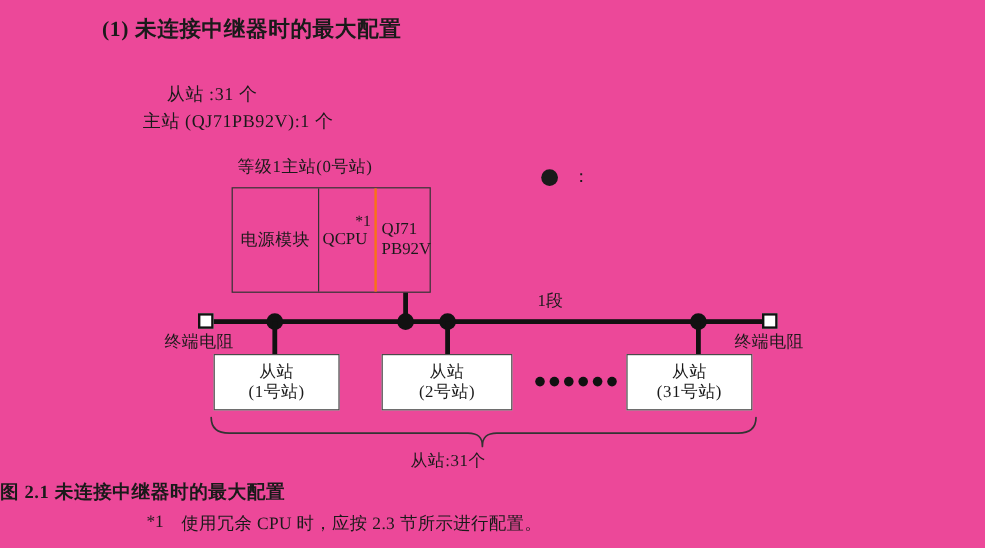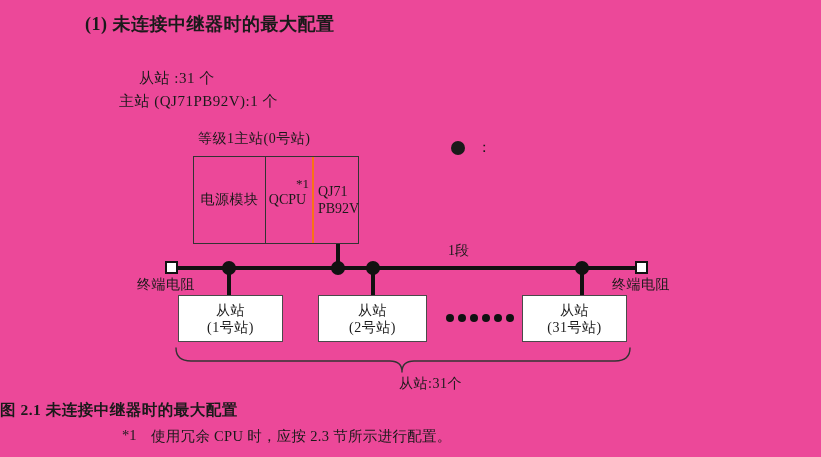--- a/index.html
+++ b/index.html
@@ -56,21 +56,21 @@
     font-size:14px;line-height:17px;letter-spacing:.5px;background:#fff;text-align:center;
   }
   .slave-1{left:178px;width:105px;}
   .slave-2{left:318px;width:109px;}
   .slave-31{left:522px;width:105px;}
 
   .ellipsis{left:446px;top:314px;display:flex;gap:4px;}
   .ellipsis span{width:8px;height:8px;border-radius:50%;background:#111;}
 
   .brace-svg{left:170px;top:344px;}
-  .brace-label{left:342px;top:375px;width:120px;text-align:right;font-size:14px;letter-spacing:.5px;}
+  .brace-label{left:342px;top:375px;width:120px;text-align:left;font-size:14px;letter-spacing:.5px;}
 
   .caption{left:0;top:400px;width:821px;text-align:left;font-size:15.5px;font-weight:bold;letter-spacing:.5px;}
   .footnote-marker{left:122px;top:427px;font-size:14.5px;}
   .footnote-text{left:151px;top:427px;font-size:14.5px;letter-spacing:.3px;}
 </style>
 </head>
 <body>
 
 <div class="page">
 

